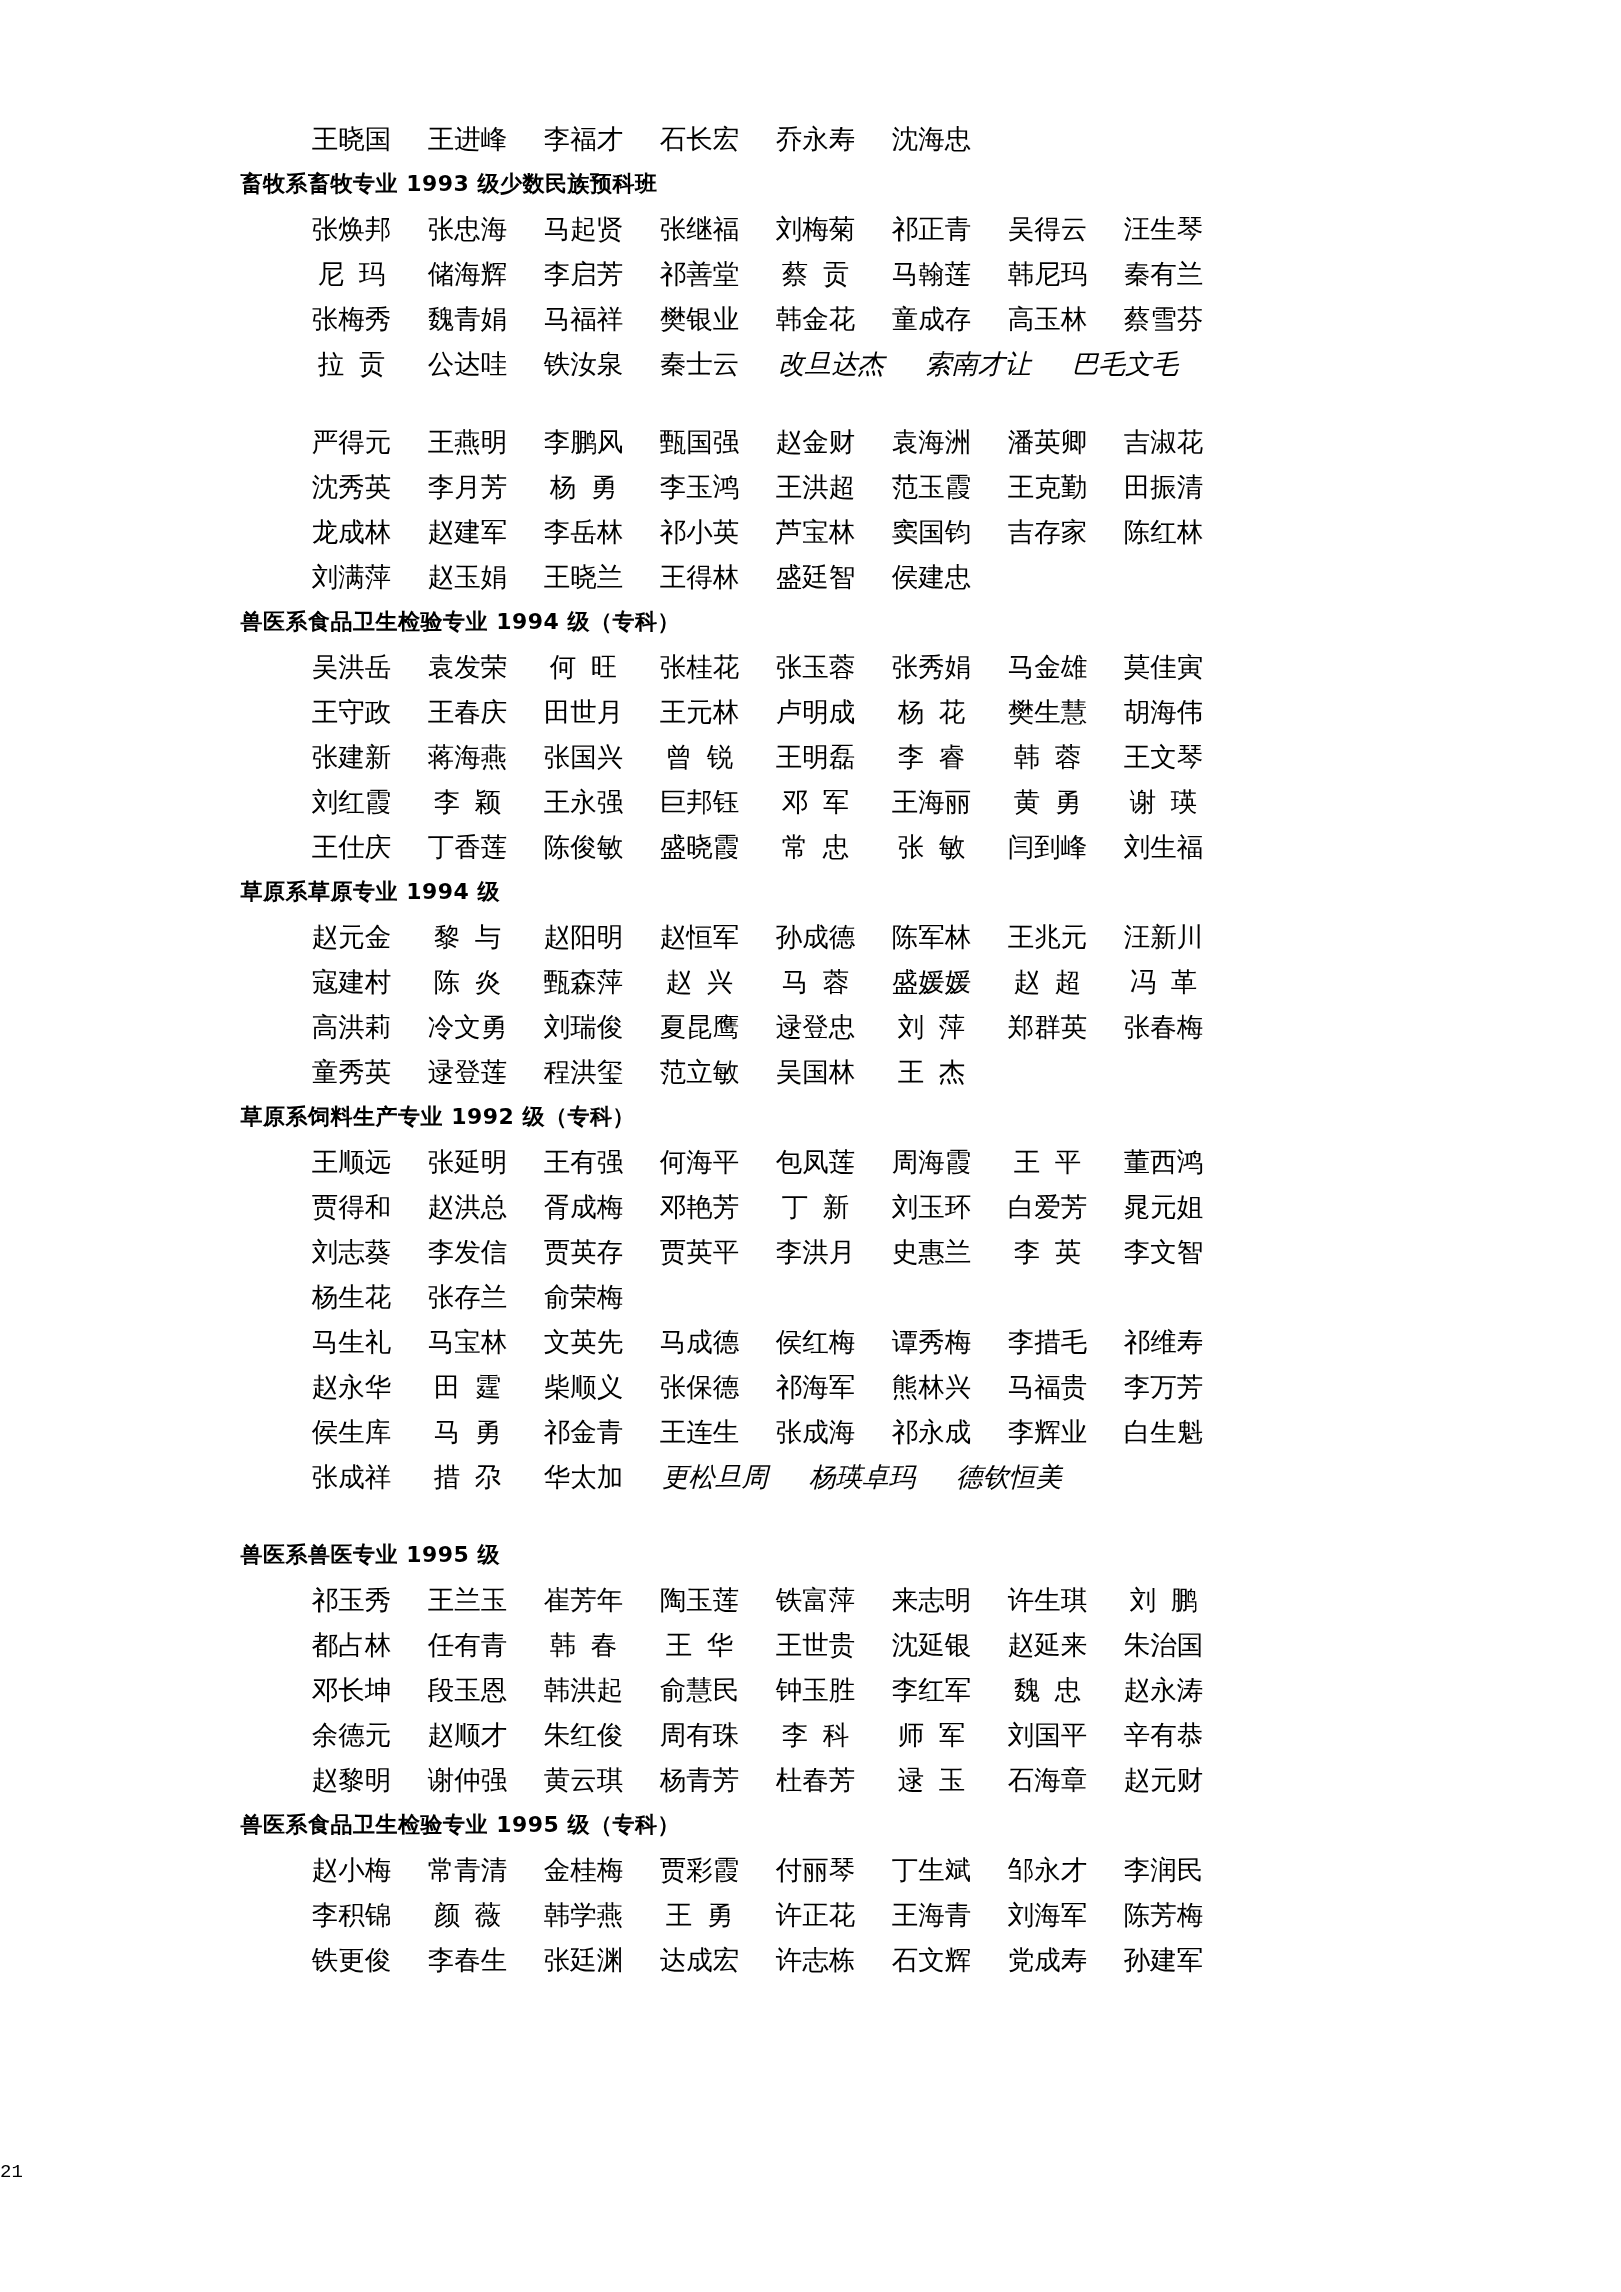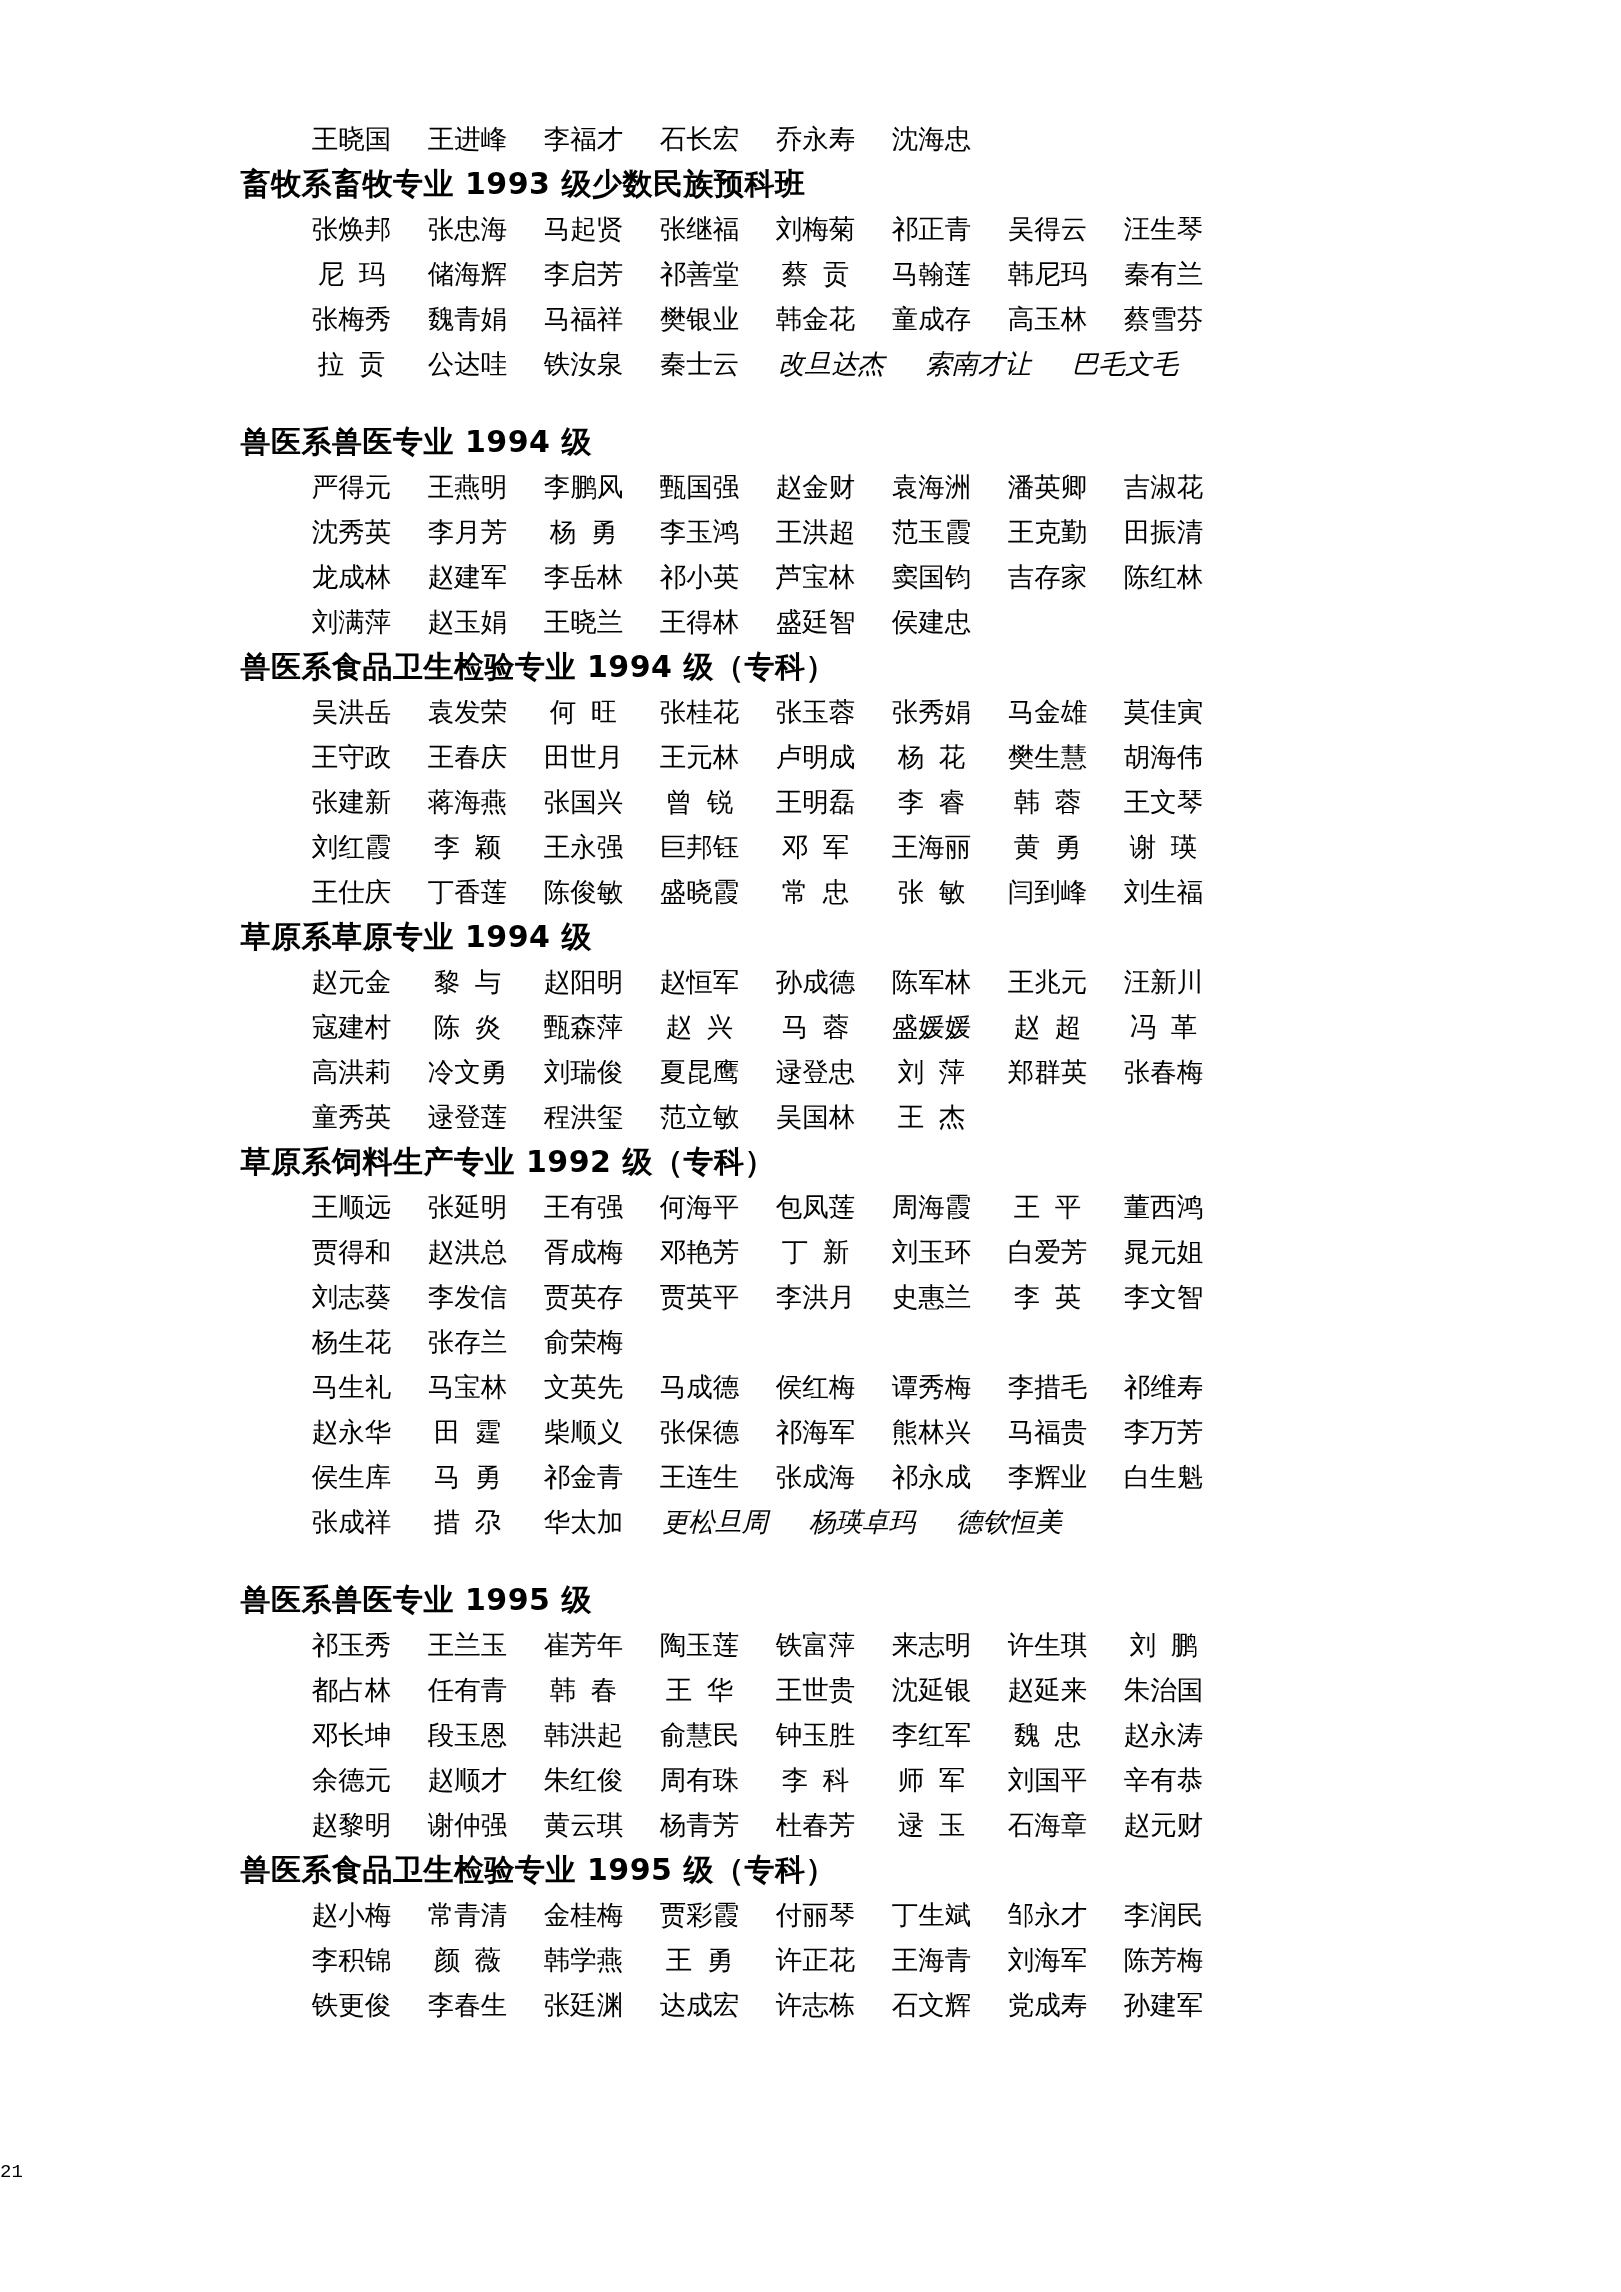--- a/index.html
+++ b/index.html
@@ -20,21 +20,21 @@
     box-sizing: border-box;
     padding: 116px 176px 59px 176px;
     position: relative;
   }
   .content {
     width: 1078px;
     margin: 0 auto;
   }
   .section-heading {
     font-weight: bold;
-    font-size: 30px;
+    font-size: 22px;
     line-height: 45px;
     letter-spacing: 0.5px;
     margin: 0;
     padding: 0;
     white-space: nowrap;
   }
   .name-row {
     display: block;
     font-size: 26.5px;
     line-height: 45px;
@@ -78,21 +78,20 @@
 
 <div class="page">
   <div class="content" id="content">
       <div class="name-row"><span class="name-cell"><span class="name-inner">王晓国</span></span><span class="name-cell"><span class="name-inner">王进峰</span></span><span class="name-cell"><span class="name-inner">李福才</span></span><span class="name-cell"><span class="name-inner">石长宏</span></span><span class="name-cell"><span class="name-inner">乔永寿</span></span><span class="name-cell"><span class="name-inner">沈海忠</span></span></div>
       <div class="section-heading">畜牧系畜牧专业 1993 级少数民族预科班</div>
       <div class="name-row"><span class="name-cell"><span class="name-inner">张焕邦</span></span><span class="name-cell"><span class="name-inner">张忠海</span></span><span class="name-cell"><span class="name-inner">马起贤</span></span><span class="name-cell"><span class="name-inner">张继福</span></span><span class="name-cell"><span class="name-inner">刘梅菊</span></span><span class="name-cell"><span class="name-inner">祁正青</span></span><span class="name-cell"><span class="name-inner">吴得云</span></span><span class="name-cell"><span class="name-inner">汪生琴</span></span></div>
       <div class="name-row"><span class="name-cell"><span class="name-inner spread">尼玛</span></span><span class="name-cell"><span class="name-inner">储海辉</span></span><span class="name-cell"><span class="name-inner">李启芳</span></span><span class="name-cell"><span class="name-inner">祁善堂</span></span><span class="name-cell"><span class="name-inner spread">蔡贡</span></span><span class="name-cell"><span class="name-inner">马翰莲</span></span><span class="name-cell"><span class="name-inner">韩尼玛</span></span><span class="name-cell"><span class="name-inner">秦有兰</span></span></div>
       <div class="name-row"><span class="name-cell"><span class="name-inner">张梅秀</span></span><span class="name-cell"><span class="name-inner">魏青娟</span></span><span class="name-cell"><span class="name-inner">马福祥</span></span><span class="name-cell"><span class="name-inner">樊银业</span></span><span class="name-cell"><span class="name-inner">韩金花</span></span><span class="name-cell"><span class="name-inner">童成存</span></span><span class="name-cell"><span class="name-inner">高玉林</span></span><span class="name-cell"><span class="name-inner">蔡雪芬</span></span></div>
       <div class="name-row"><span class="name-cell"><span class="name-inner spread">拉贡</span></span><span class="name-cell"><span class="name-inner">公达哇</span></span><span class="name-cell"><span class="name-inner">铁汝泉</span></span><span class="name-cell"><span class="name-inner">秦士云</span></span><span class="name-cell wide"><span class="name-inner">改旦达杰</span></span><span class="name-cell wide"><span class="name-inner">索南才让</span></span><span class="name-cell wide"><span class="name-inner">巴毛文毛</span></span></div>
       <div class="gap"></div>
-      <div class="section-heading">兽医系兽医专业 1994 级</div>
       <div class="name-row"><span class="name-cell"><span class="name-inner">严得元</span></span><span class="name-cell"><span class="name-inner">王燕明</span></span><span class="name-cell"><span class="name-inner">李鹏风</span></span><span class="name-cell"><span class="name-inner">甄国强</span></span><span class="name-cell"><span class="name-inner">赵金财</span></span><span class="name-cell"><span class="name-inner">袁海洲</span></span><span class="name-cell"><span class="name-inner">潘英卿</span></span><span class="name-cell"><span class="name-inner">吉淑花</span></span></div>
       <div class="name-row"><span class="name-cell"><span class="name-inner">沈秀英</span></span><span class="name-cell"><span class="name-inner">李月芳</span></span><span class="name-cell"><span class="name-inner spread">杨勇</span></span><span class="name-cell"><span class="name-inner">李玉鸿</span></span><span class="name-cell"><span class="name-inner">王洪超</span></span><span class="name-cell"><span class="name-inner">范玉霞</span></span><span class="name-cell"><span class="name-inner">王克勤</span></span><span class="name-cell"><span class="name-inner">田振清</span></span></div>
       <div class="name-row"><span class="name-cell"><span class="name-inner">龙成林</span></span><span class="name-cell"><span class="name-inner">赵建军</span></span><span class="name-cell"><span class="name-inner">李岳林</span></span><span class="name-cell"><span class="name-inner">祁小英</span></span><span class="name-cell"><span class="name-inner">芦宝林</span></span><span class="name-cell"><span class="name-inner">窦国钧</span></span><span class="name-cell"><span class="name-inner">吉存家</span></span><span class="name-cell"><span class="name-inner">陈红林</span></span></div>
       <div class="name-row"><span class="name-cell"><span class="name-inner">刘满萍</span></span><span class="name-cell"><span class="name-inner">赵玉娟</span></span><span class="name-cell"><span class="name-inner">王晓兰</span></span><span class="name-cell"><span class="name-inner">王得林</span></span><span class="name-cell"><span class="name-inner">盛廷智</span></span><span class="name-cell"><span class="name-inner">侯建忠</span></span></div>
       <div class="section-heading">兽医系食品卫生检验专业 1994 级（专科）</div>
       <div class="name-row"><span class="name-cell"><span class="name-inner">吴洪岳</span></span><span class="name-cell"><span class="name-inner">袁发荣</span></span><span class="name-cell"><span class="name-inner spread">何旺</span></span><span class="name-cell"><span class="name-inner">张桂花</span></span><span class="name-cell"><span class="name-inner">张玉蓉</span></span><span class="name-cell"><span class="name-inner">张秀娟</span></span><span class="name-cell"><span class="name-inner">马金雄</span></span><span class="name-cell"><span class="name-inner">莫佳寅</span></span></div>
       <div class="name-row"><span class="name-cell"><span class="name-inner">王守政</span></span><span class="name-cell"><span class="name-inner">王春庆</span></span><span class="name-cell"><span class="name-inner">田世月</span></span><span class="name-cell"><span class="name-inner">王元林</span></span><span class="name-cell"><span class="name-inner">卢明成</span></span><span class="name-cell"><span class="name-inner spread">杨花</span></span><span class="name-cell"><span class="name-inner">樊生慧</span></span><span class="name-cell"><span class="name-inner">胡海伟</span></span></div>
       <div class="name-row"><span class="name-cell"><span class="name-inner">张建新</span></span><span class="name-cell"><span class="name-inner">蒋海燕</span></span><span class="name-cell"><span class="name-inner">张国兴</span></span><span class="name-cell"><span class="name-inner spread">曾锐</span></span><span class="name-cell"><span class="name-inner">王明磊</span></span><span class="name-cell"><span class="name-inner spread">李睿</span></span><span class="name-cell"><span class="name-inner spread">韩蓉</span></span><span class="name-cell"><span class="name-inner">王文琴</span></span></div>
       <div class="name-row"><span class="name-cell"><span class="name-inner">刘红霞</span></span><span class="name-cell"><span class="name-inner spread">李颖</span></span><span class="name-cell"><span class="name-inner">王永强</span></span><span class="name-cell"><span class="name-inner">巨邦钰</span></span><span class="name-cell"><span class="name-inner spread">邓军</span></span><span class="name-cell"><span class="name-inner">王海丽</span></span><span class="name-cell"><span class="name-inner spread">黄勇</span></span><span class="name-cell"><span class="name-inner spread">谢瑛</span></span></div>
       <div class="name-row"><span class="name-cell"><span class="name-inner">王仕庆</span></span><span class="name-cell"><span class="name-inner">丁香莲</span></span><span class="name-cell"><span class="name-inner">陈俊敏</span></span><span class="name-cell"><span class="name-inner">盛晓霞</span></span><span class="name-cell"><span class="name-inner spread">常忠</span></span><span class="name-cell"><span class="name-inner spread">张敏</span></span><span class="name-cell"><span class="name-inner">闫到峰</span></span><span class="name-cell"><span class="name-inner">刘生福</span></span></div>

